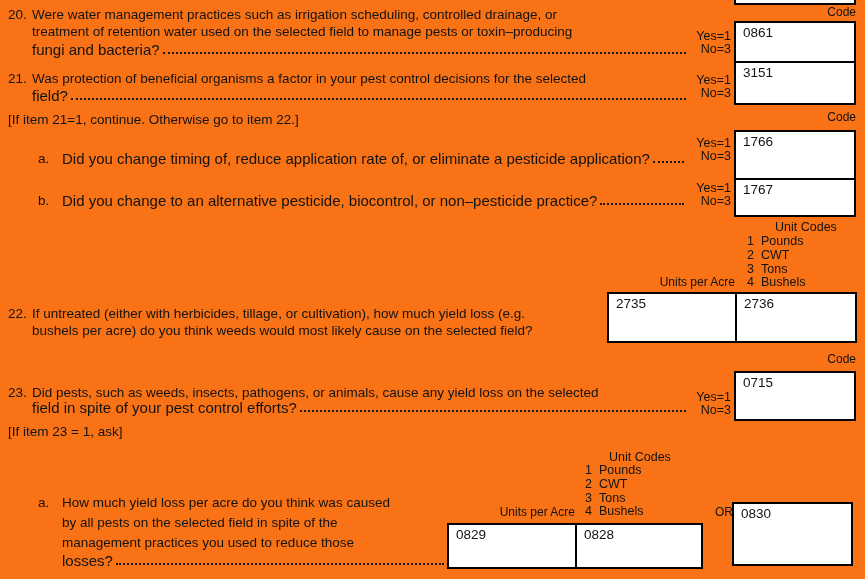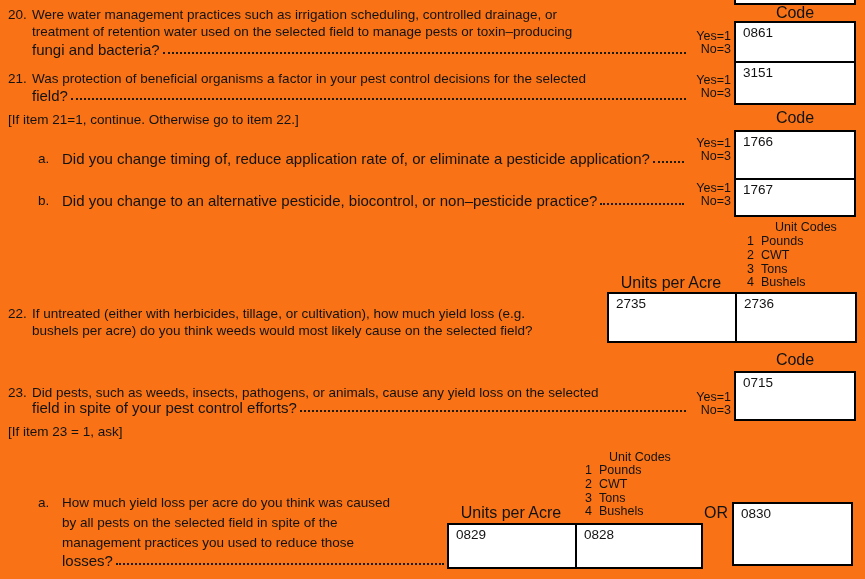--- a/index.html
+++ b/index.html
@@ -12,21 +12,21 @@
   .lline .txt { font-size:15px; line-height:15px; white-space:nowrap; }
   .leader { flex:1 1 auto; min-width:0; border-bottom:2px dotted #1b1b1b; margin:0 2px 3px 3px; }
   .box { position:absolute; border:2px solid #000; box-sizing:border-box; background:#fff; }
   .vsplit { display:flex; flex-direction:column; }
   .hsplit { display:flex; flex-direction:row; }
   .cell { position:relative; }
   .cell2v { flex:1; border-top:2px solid #000; }
   .cell2h { flex:1; border-left:2px solid #000; }
   .codeval { position:absolute; top:2px; left:7px; font-size:13.5px; }
   .yesno { position:absolute; right:134px; text-align:right; font-size:12.5px; line-height:12.5px; }
-  .collabel { position:absolute; text-align:center; font-size:16px; line-height:13px; }
+  .collabel { position:absolute; text-align:right; font-size:12px; line-height:13px; }
   .uc { position:absolute; font-size:12.5px; line-height:13.8px; }
   .uc-row { display:flex; }
   .uc-num { width:8px; text-align:right; }
   .uc-name { margin-left:7px; }
 </style>
 </head>
 <body>
 
 <div class="page">
 

